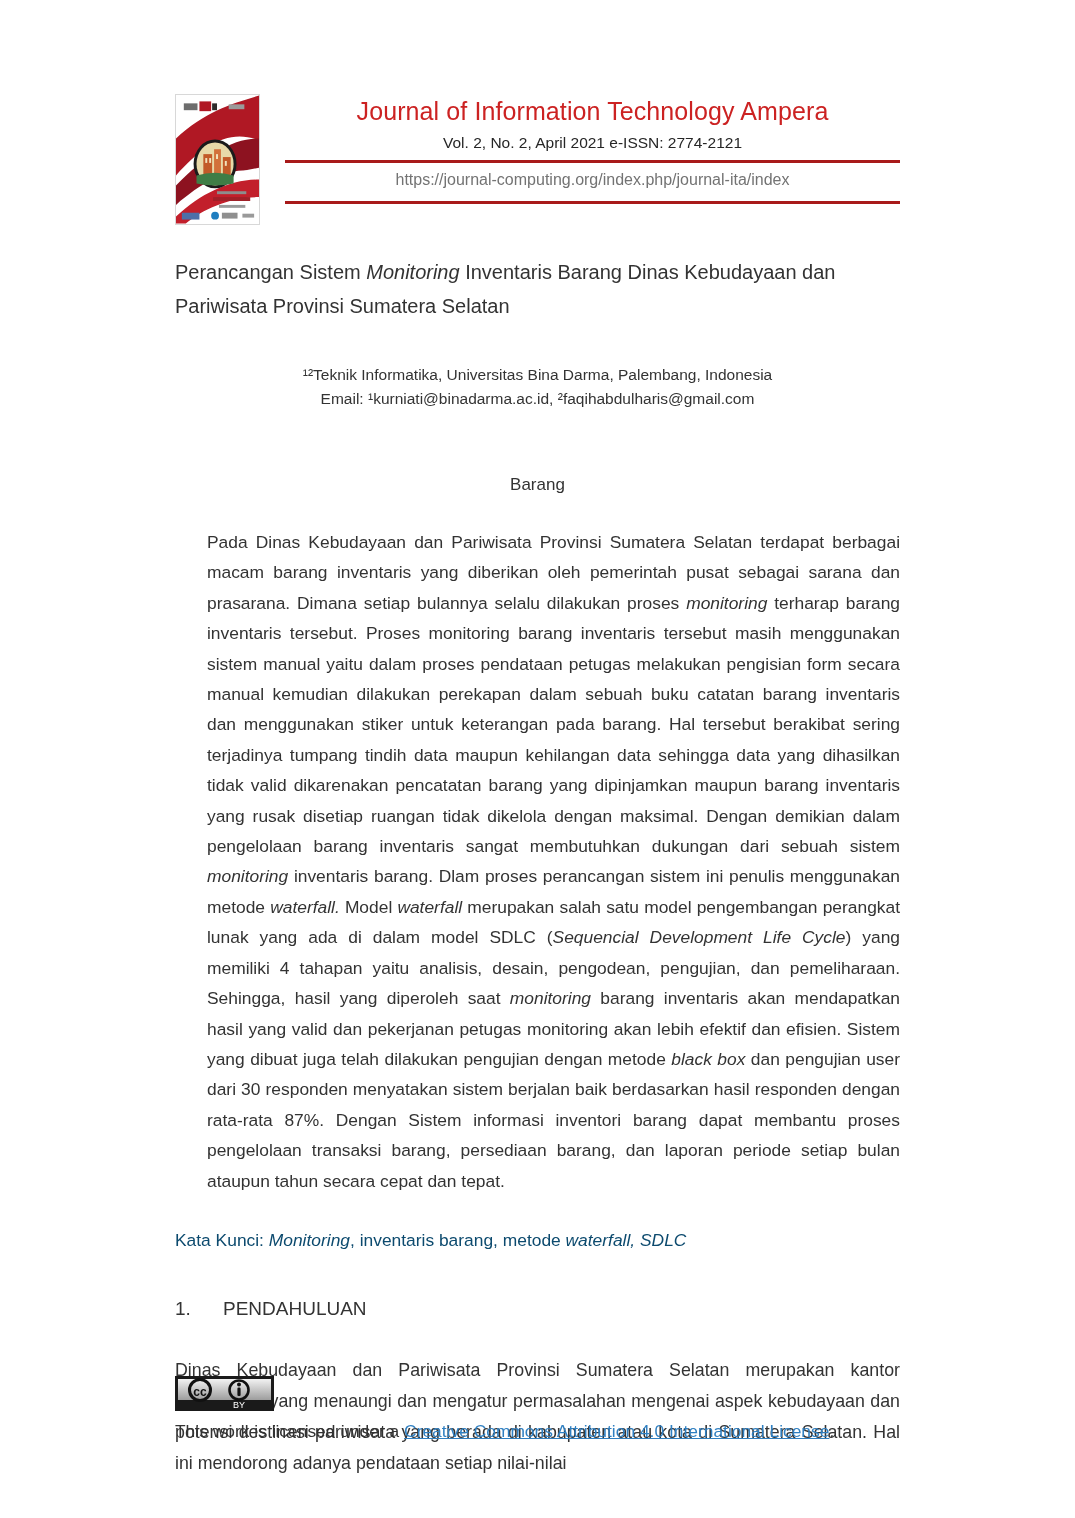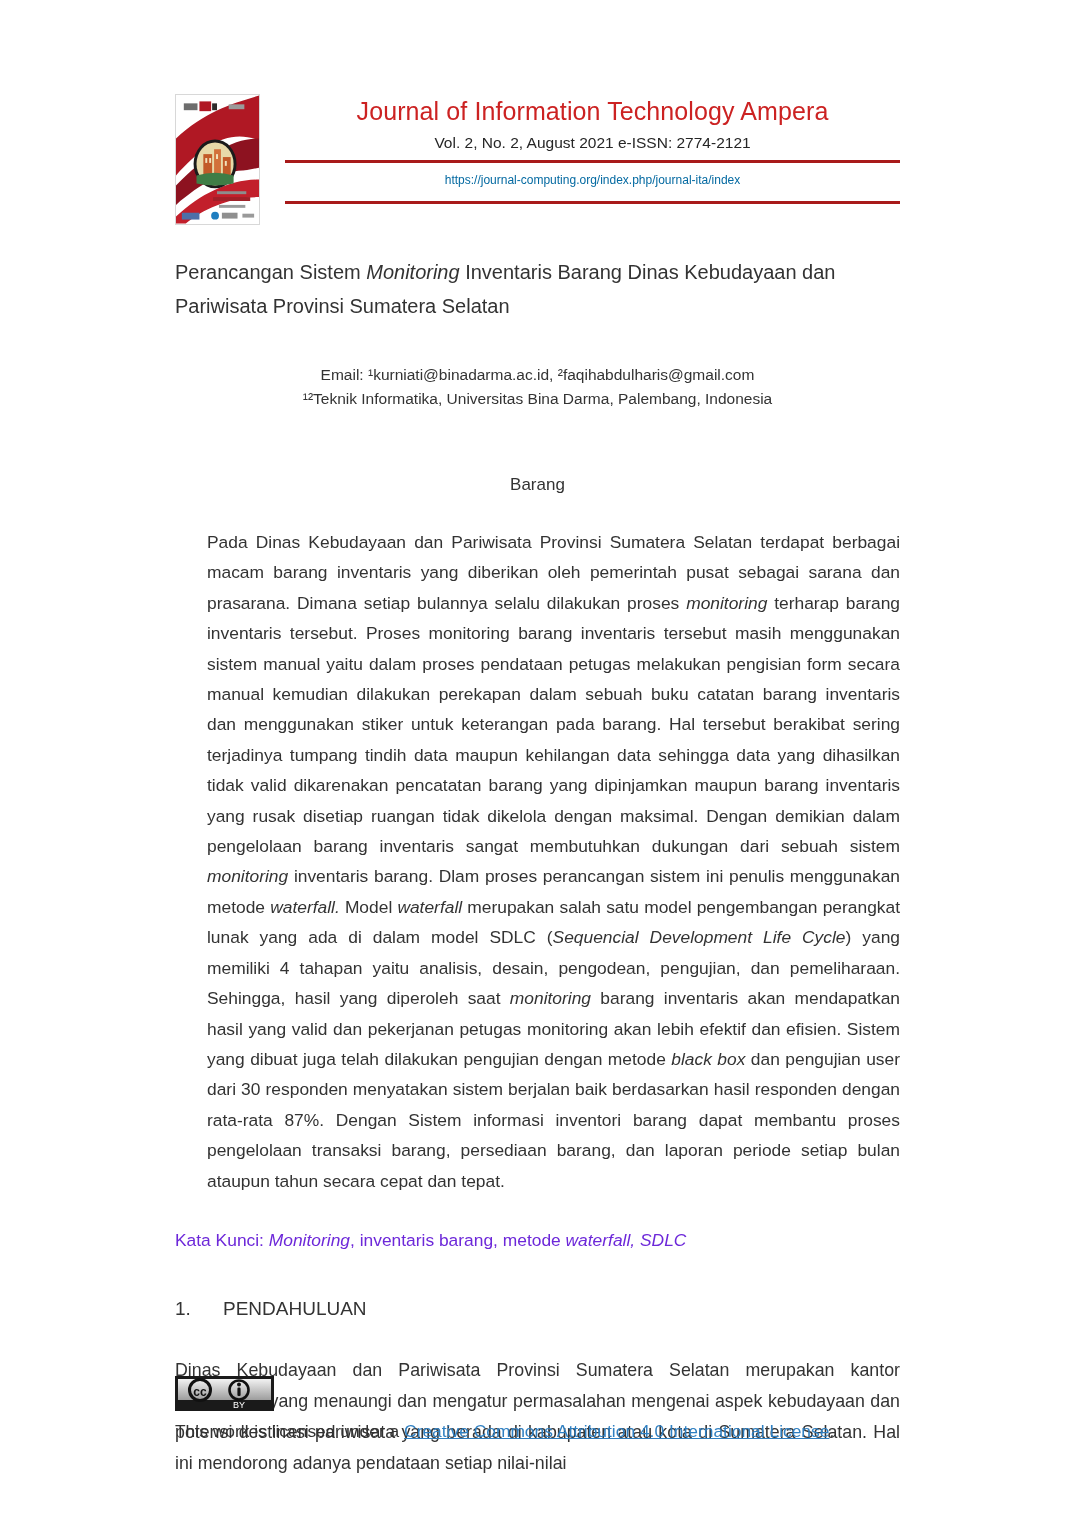--- a/index.html
+++ b/index.html
@@ -63,22 +63,22 @@
     margin-top: 2px;
     white-space: nowrap;
   }
   .rule {
     height: 3px;
     background: #a81a1a;
     width: 100%;
     margin: 4px 0 0 0;
   }
   .journal-url {
-    color: #0369a1;
-    font-size: 12px;
+    color: #737373;
+    font-size: 16px;
     line-height: 34px;
     white-space: nowrap;
   }
 
   
   .content {
     position: absolute;
     left: 175px;
     top: 255px;
     width: 725px;
@@ -124,21 +124,21 @@
     line-height: 30.4px;
     color: #333333;
     margin-left: 32px;
   }
   .abstract em { font-style: italic; }
 
   .keywords {
     margin-top: 29px;
     font-size: 17.4px;
     line-height: 30px;
-    color: #6d28d9;
+    color: #0c4a6e;
   }
   .keywords em { font-style: italic; }
 
   .heading1 {
     margin-top: 40px;
     font-size: 19px;
     line-height: 28px;
     color: #333333;
     display: flex;
   }
@@ -220,37 +220,37 @@
         <rect x="44" y="112" width="27" height="3" fill="#9a9a9a"></rect>
         <rect x="6" y="120" width="18" height="7" fill="#4d6fa8"></rect>
         <circle cx="40" cy="123" r="4" fill="#1f7ec0"></circle>
         <rect x="47" y="120" width="16" height="6" fill="#8f8f8f"></rect>
         <rect x="68" y="121" width="12" height="4" fill="#9a9a9a"></rect>
       </svg>
     </div>
 
     <div class="masthead-text">
       <div class="journal-title">Journal of Information Technology Ampera</div>
-      <div class="journal-sub">Vol. 2, No. 2, August 2021  e-ISSN: 2774-2121</div>
+      <div class="journal-sub">Vol. 2, No. 2, April 2021  e-ISSN: 2774-2121</div>
       <div class="rule"></div>
       <div class="journal-url">https://journal-computing.org/index.php/journal-ita/index</div>
       <div class="rule"></div>
     </div>
   </div>
 
   <div class="content">
 
     <div class="paper-title">
       <span>Perancangan Sistem </span><em>Monitoring</em><span> Inventaris Barang Dinas Kebudayaan dan Pariwisata Provinsi Sumatera Selatan</span>
     </div>
 
 
     <div class="affil">
+      <div>¹²Teknik Informatika, Universitas Bina Darma, Palembang, Indonesia</div>
       <div>Email: ¹kurniati@binadarma.ac.id, ²faqihabdulharis@gmail.com</div>
-      <div>¹²Teknik Informatika, Universitas Bina Darma, Palembang, Indonesia</div>
     </div>
 
     <div class="section-center">Barang</div>
 
     <div class="abstract">Pada Dinas Kebudayaan dan Pariwisata Provinsi Sumatera Selatan terdapat berbagai macam barang inventaris yang diberikan oleh pemerintah pusat sebagai sarana dan prasarana. Dimana setiap bulannya selalu dilakukan proses <em>monitoring</em> terharap barang inventaris tersebut. Proses monitoring barang inventaris tersebut masih menggunakan sistem manual yaitu dalam proses pendataan petugas melakukan pengisian form secara manual kemudian dilakukan perekapan dalam sebuah buku catatan barang inventaris dan menggunakan stiker untuk keterangan pada barang. Hal tersebut berakibat sering terjadinya tumpang tindih data maupun kehilangan data sehingga data yang dihasilkan tidak valid dikarenakan pencatatan barang yang dipinjamkan  maupun barang inventaris yang rusak disetiap ruangan tidak dikelola dengan maksimal. Dengan demikian dalam pengelolaan barang inventaris  sangat membutuhkan dukungan dari sebuah sistem <em>monitoring</em> inventaris barang. Dlam proses perancangan sistem ini penulis menggunakan metode <em>waterfall.</em> Model <em>waterfall</em> merupakan salah satu model pengembangan perangkat lunak yang ada di dalam model SDLC (<em>Sequencial Development Life Cycle</em>) yang memiliki 4 tahapan yaitu analisis, desain, pengodean, pengujian, dan pemeliharaan. Sehingga, hasil yang diperoleh saat <em>monitoring</em> barang inventaris  akan mendapatkan hasil yang valid dan pekerjanan petugas monitoring akan lebih efektif dan efisien. Sistem yang dibuat juga telah dilakukan pengujian dengan metode <em>black box</em> dan pengujian user dari 30 responden menyatakan sistem berjalan baik berdasarkan hasil responden dengan rata-rata 87%. Dengan Sistem informasi inventori barang dapat membantu proses pengelolaan transaksi barang, persediaan barang, dan laporan periode setiap bulan ataupun tahun secara cepat dan tepat.</div>
 
     <div class="keywords">Kata Kunci: <em>Monitoring</em>, inventaris barang, metode <em>waterfall, SDLC</em></div>
 
     <div class="heading1">
       <span class="num">1.</span>

